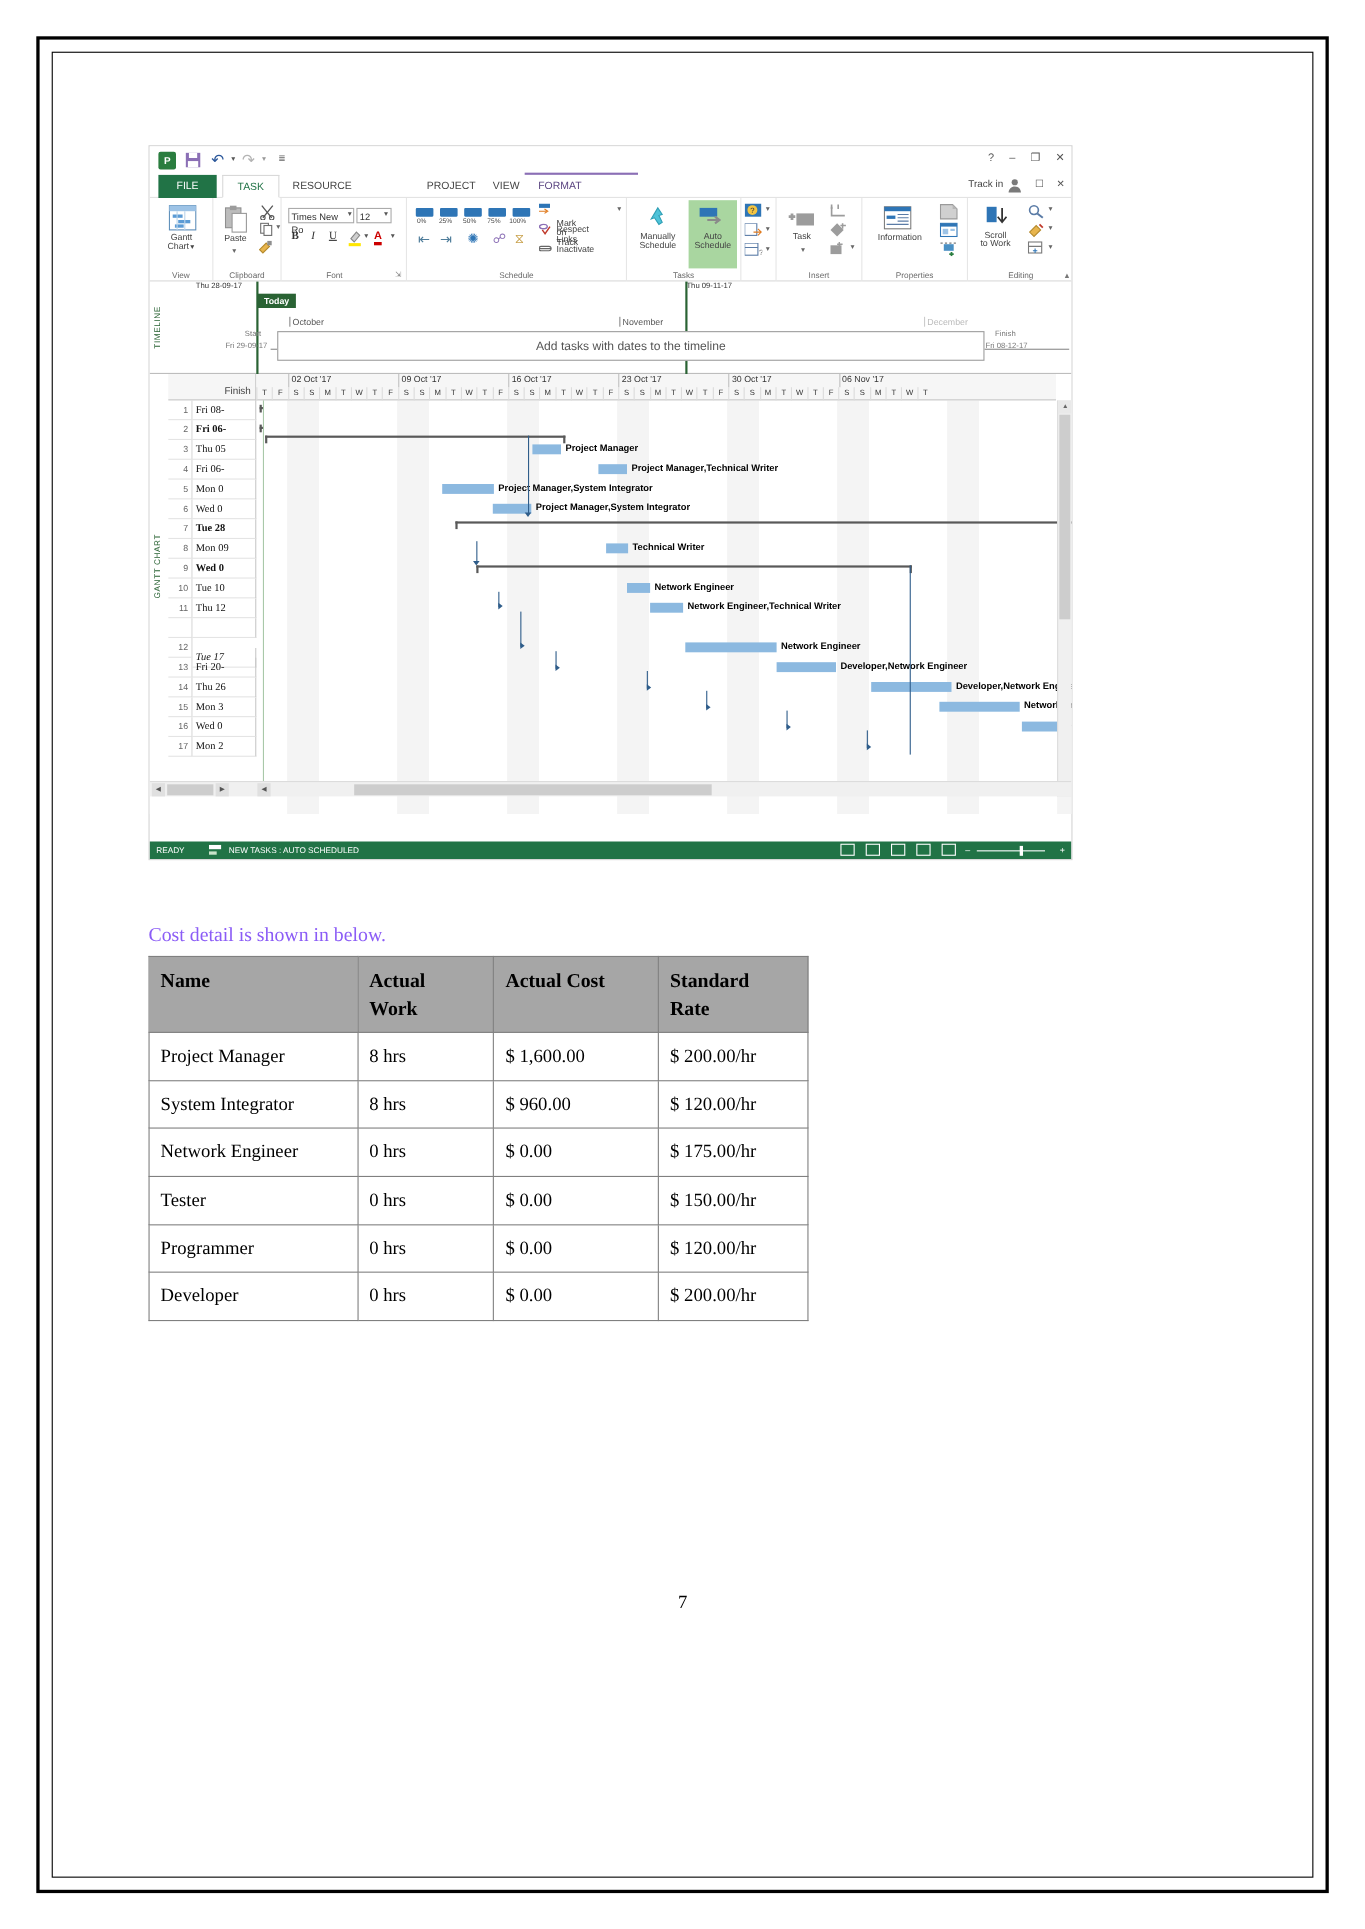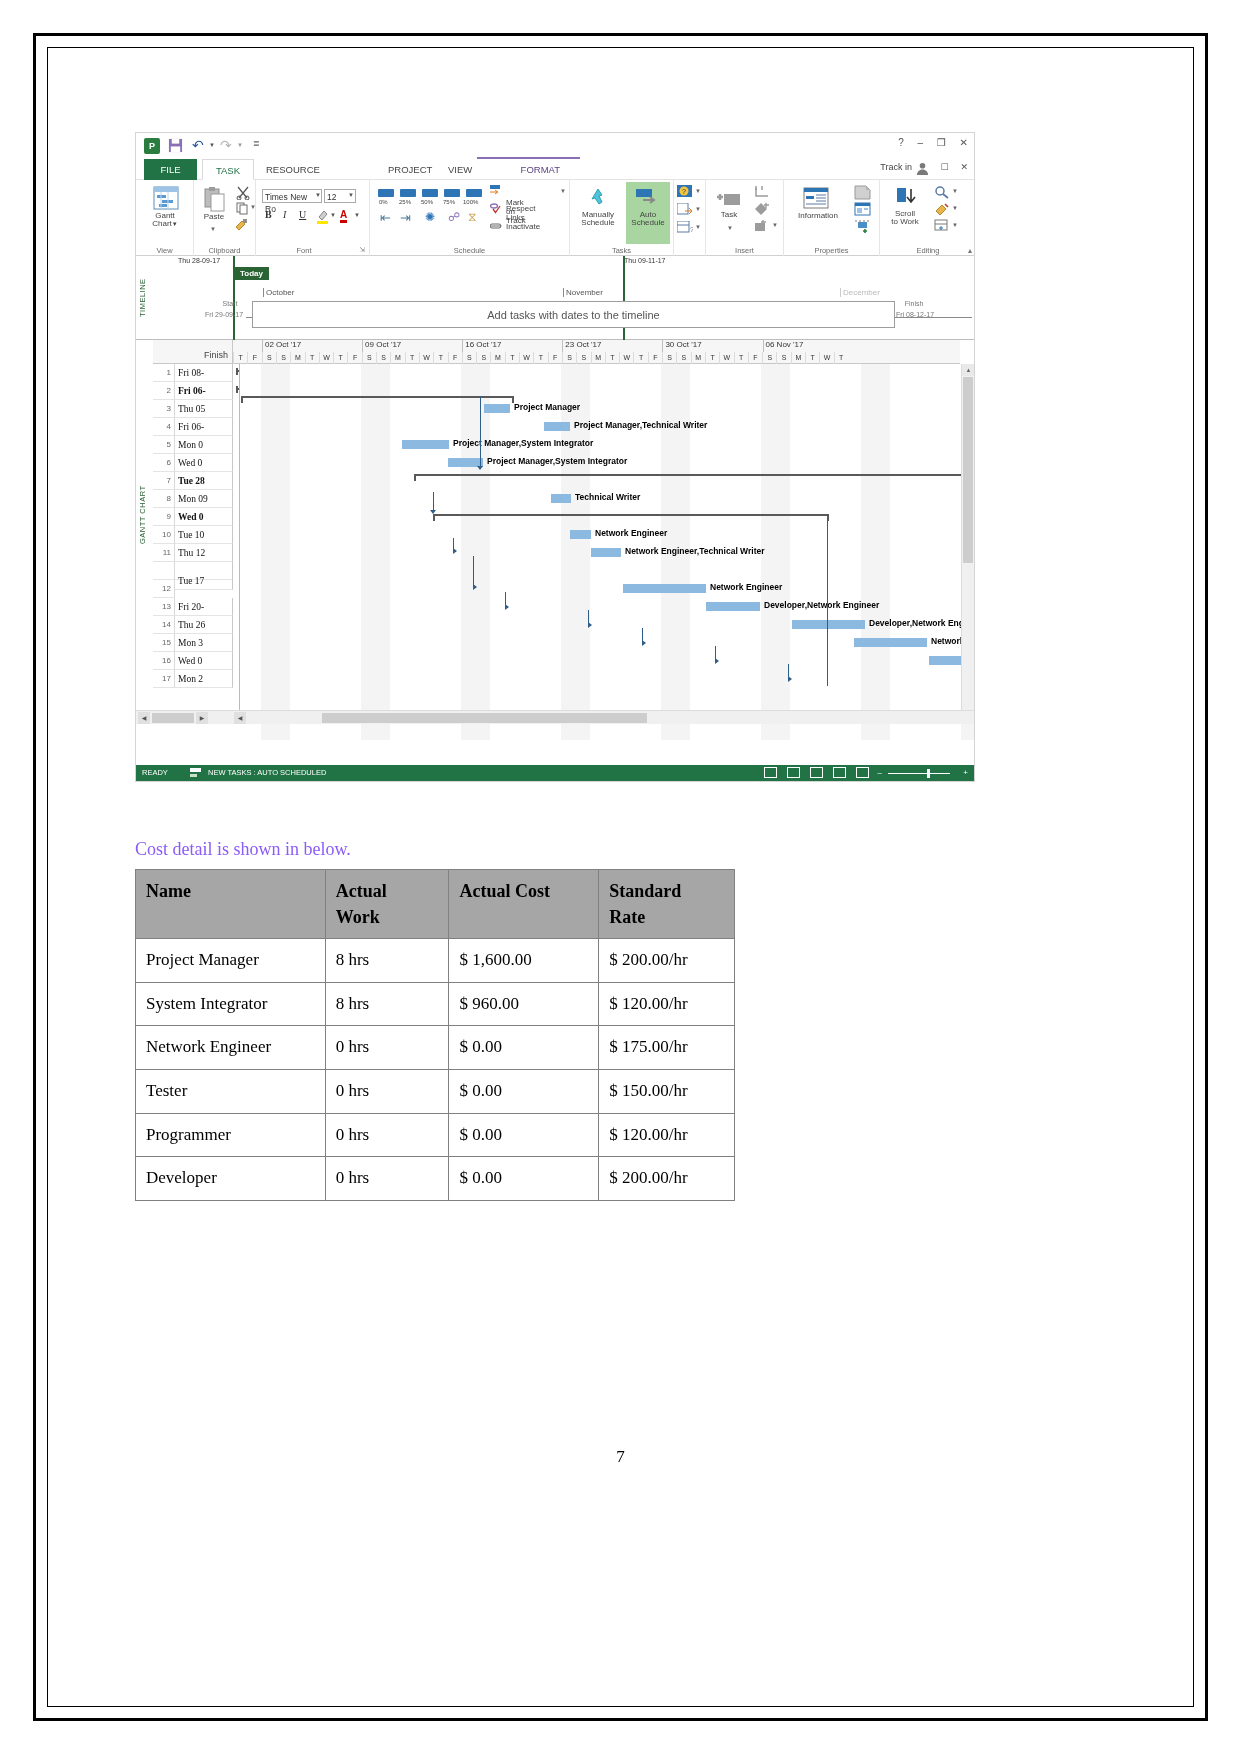--- a/index.html
+++ b/index.html
@@ -283,21 +283,21 @@
       <div class="gctlabel">GANTT CHART TOOLS</div>
     </div>
 
     <div class="tabrow">
       <div class="tab file">FILE</div>
       <div class="tab active" style="left:66px;width:52px;">TASK</div>
       <div class="tab" style="left:122px;width:64px;">RESOURCE</div>
       <div class="tab" style="left:200px;width:54px;margin-top:31px;">REPORT</div>
       <div class="tab" style="left:244px;width:58px;">PROJECT</div>
       <div class="tab" style="left:304px;width:40px;">VIEW</div>
-      <div class="tab" style="left:354px;width:78px;color:#5a4480;text-align:right;">FORMAT</div>
+      <div class="tab" style="left:334px;width:78px;color:#5a4480;">FORMAT</div>
 
       <div class="signin">Track in</div>
       <svg class="signicon" width="15" height="15" viewBox="0 0 16 16">
         <circle cx="8" cy="5" r="3" fill="#7a7a7a"></circle>
         <path d="M2 15c0-3.4 2.7-6 6-6s6 2.6 6 6z" fill="#7a7a7a"></path>
       </svg>
       <div class="ribctl">
         <span>☐</span>
         <span>✕</span>
       </div>
@@ -649,21 +649,21 @@
           <div class="rowfin" style="top: 150px;">Mon 09</div>
           <div class="rowno" style="top: 168px;">9</div>
           <div class="rowfin bold" style="top: 168px;">Wed 0</div>
           <div class="rowno" style="top: 186px;">10</div>
           <div class="rowfin" style="top: 186px;">Tue 10</div>
           <div class="rowno" style="top: 204px;">11</div>
           <div class="rowfin" style="top: 204px;">Thu 12</div>
           <div class="rowno" style="top: 222px;"></div>
           <div class="rowfin" style="top: 222px;"></div>
           <div class="rowno" style="top: 240px;">12</div>
-          <div class="rowfin" style="top: 232px;">Tue 17</div>
+          <div class="rowfin" style="top: 249px; font-style: italic;">Tue 17</div>
           <div class="rowno" style="top: 258px;">13</div>
           <div class="rowfin" style="top: 258px;">Fri 20-</div>
           <div class="rowno" style="top: 276px;">14</div>
           <div class="rowfin" style="top: 276px;">Thu 26</div>
           <div class="rowno" style="top: 294px;">15</div>
           <div class="rowfin" style="top: 294px;">Mon 3</div>
           <div class="rowno" style="top: 312px;">16</div>
           <div class="rowfin" style="top: 312px;">Wed 0</div>
           <div class="rowno" style="top: 330px;">17</div>
           <div class="rowfin" style="top: 330px;">Mon 2</div>

